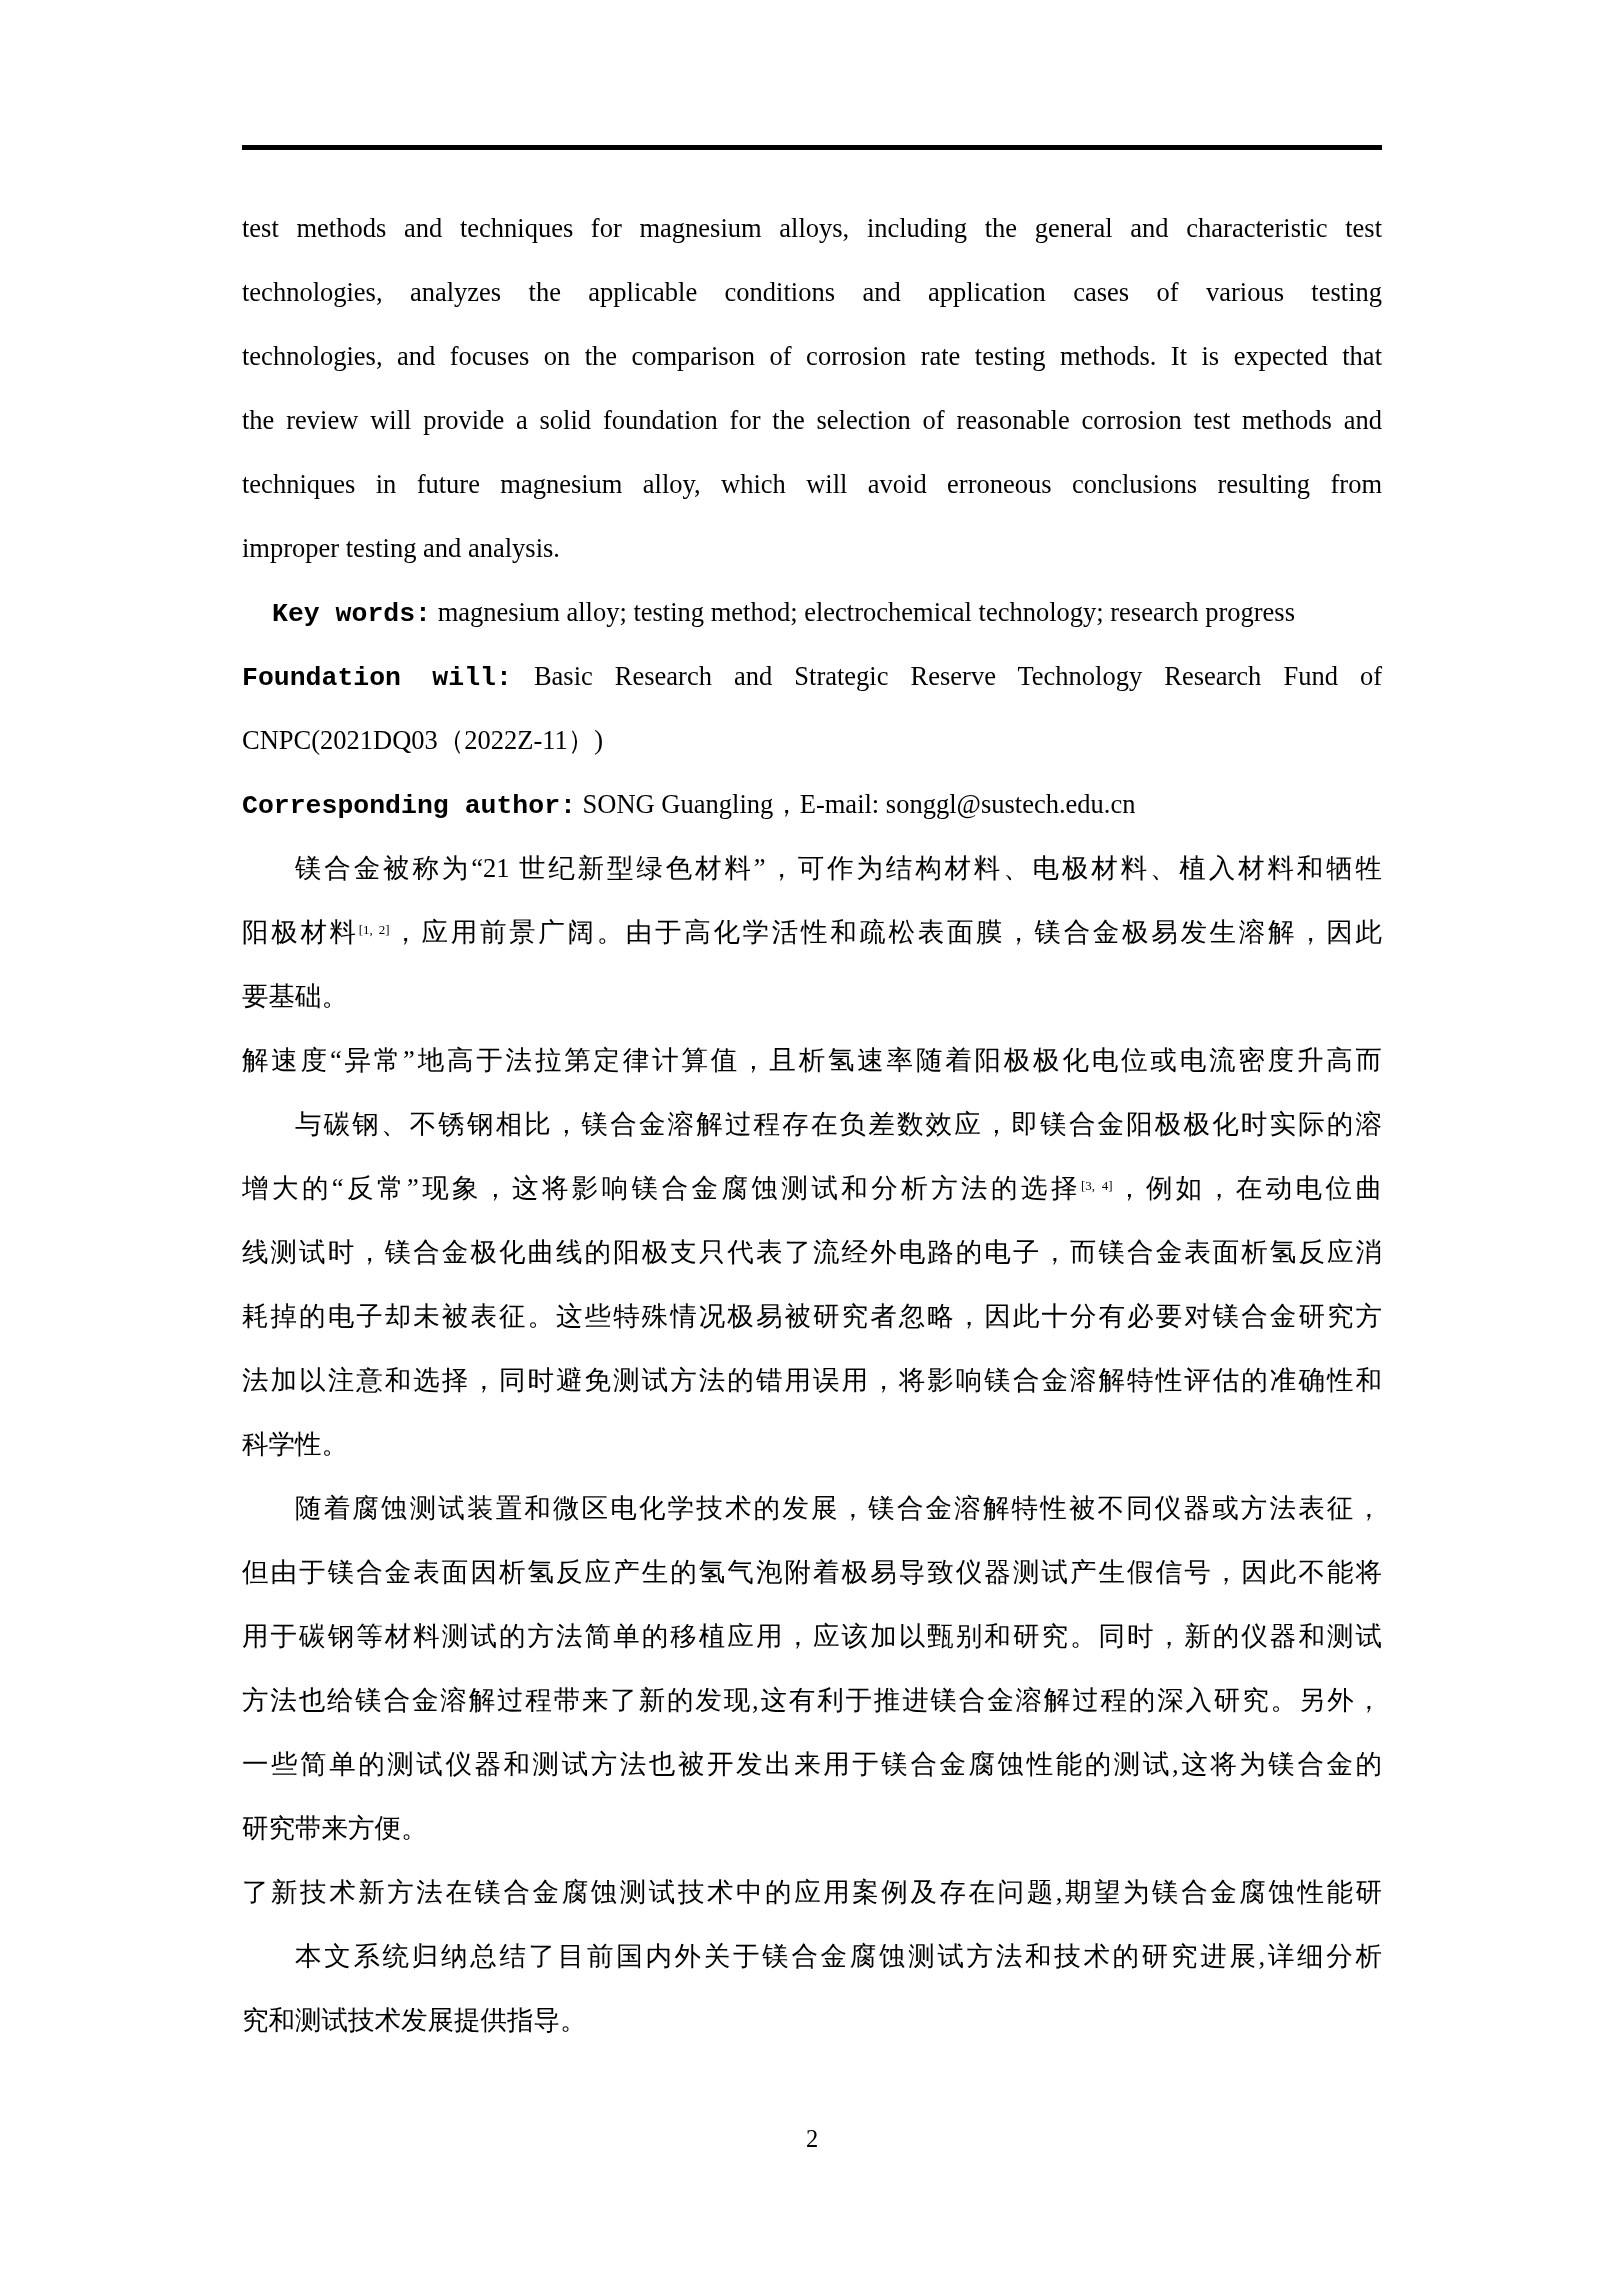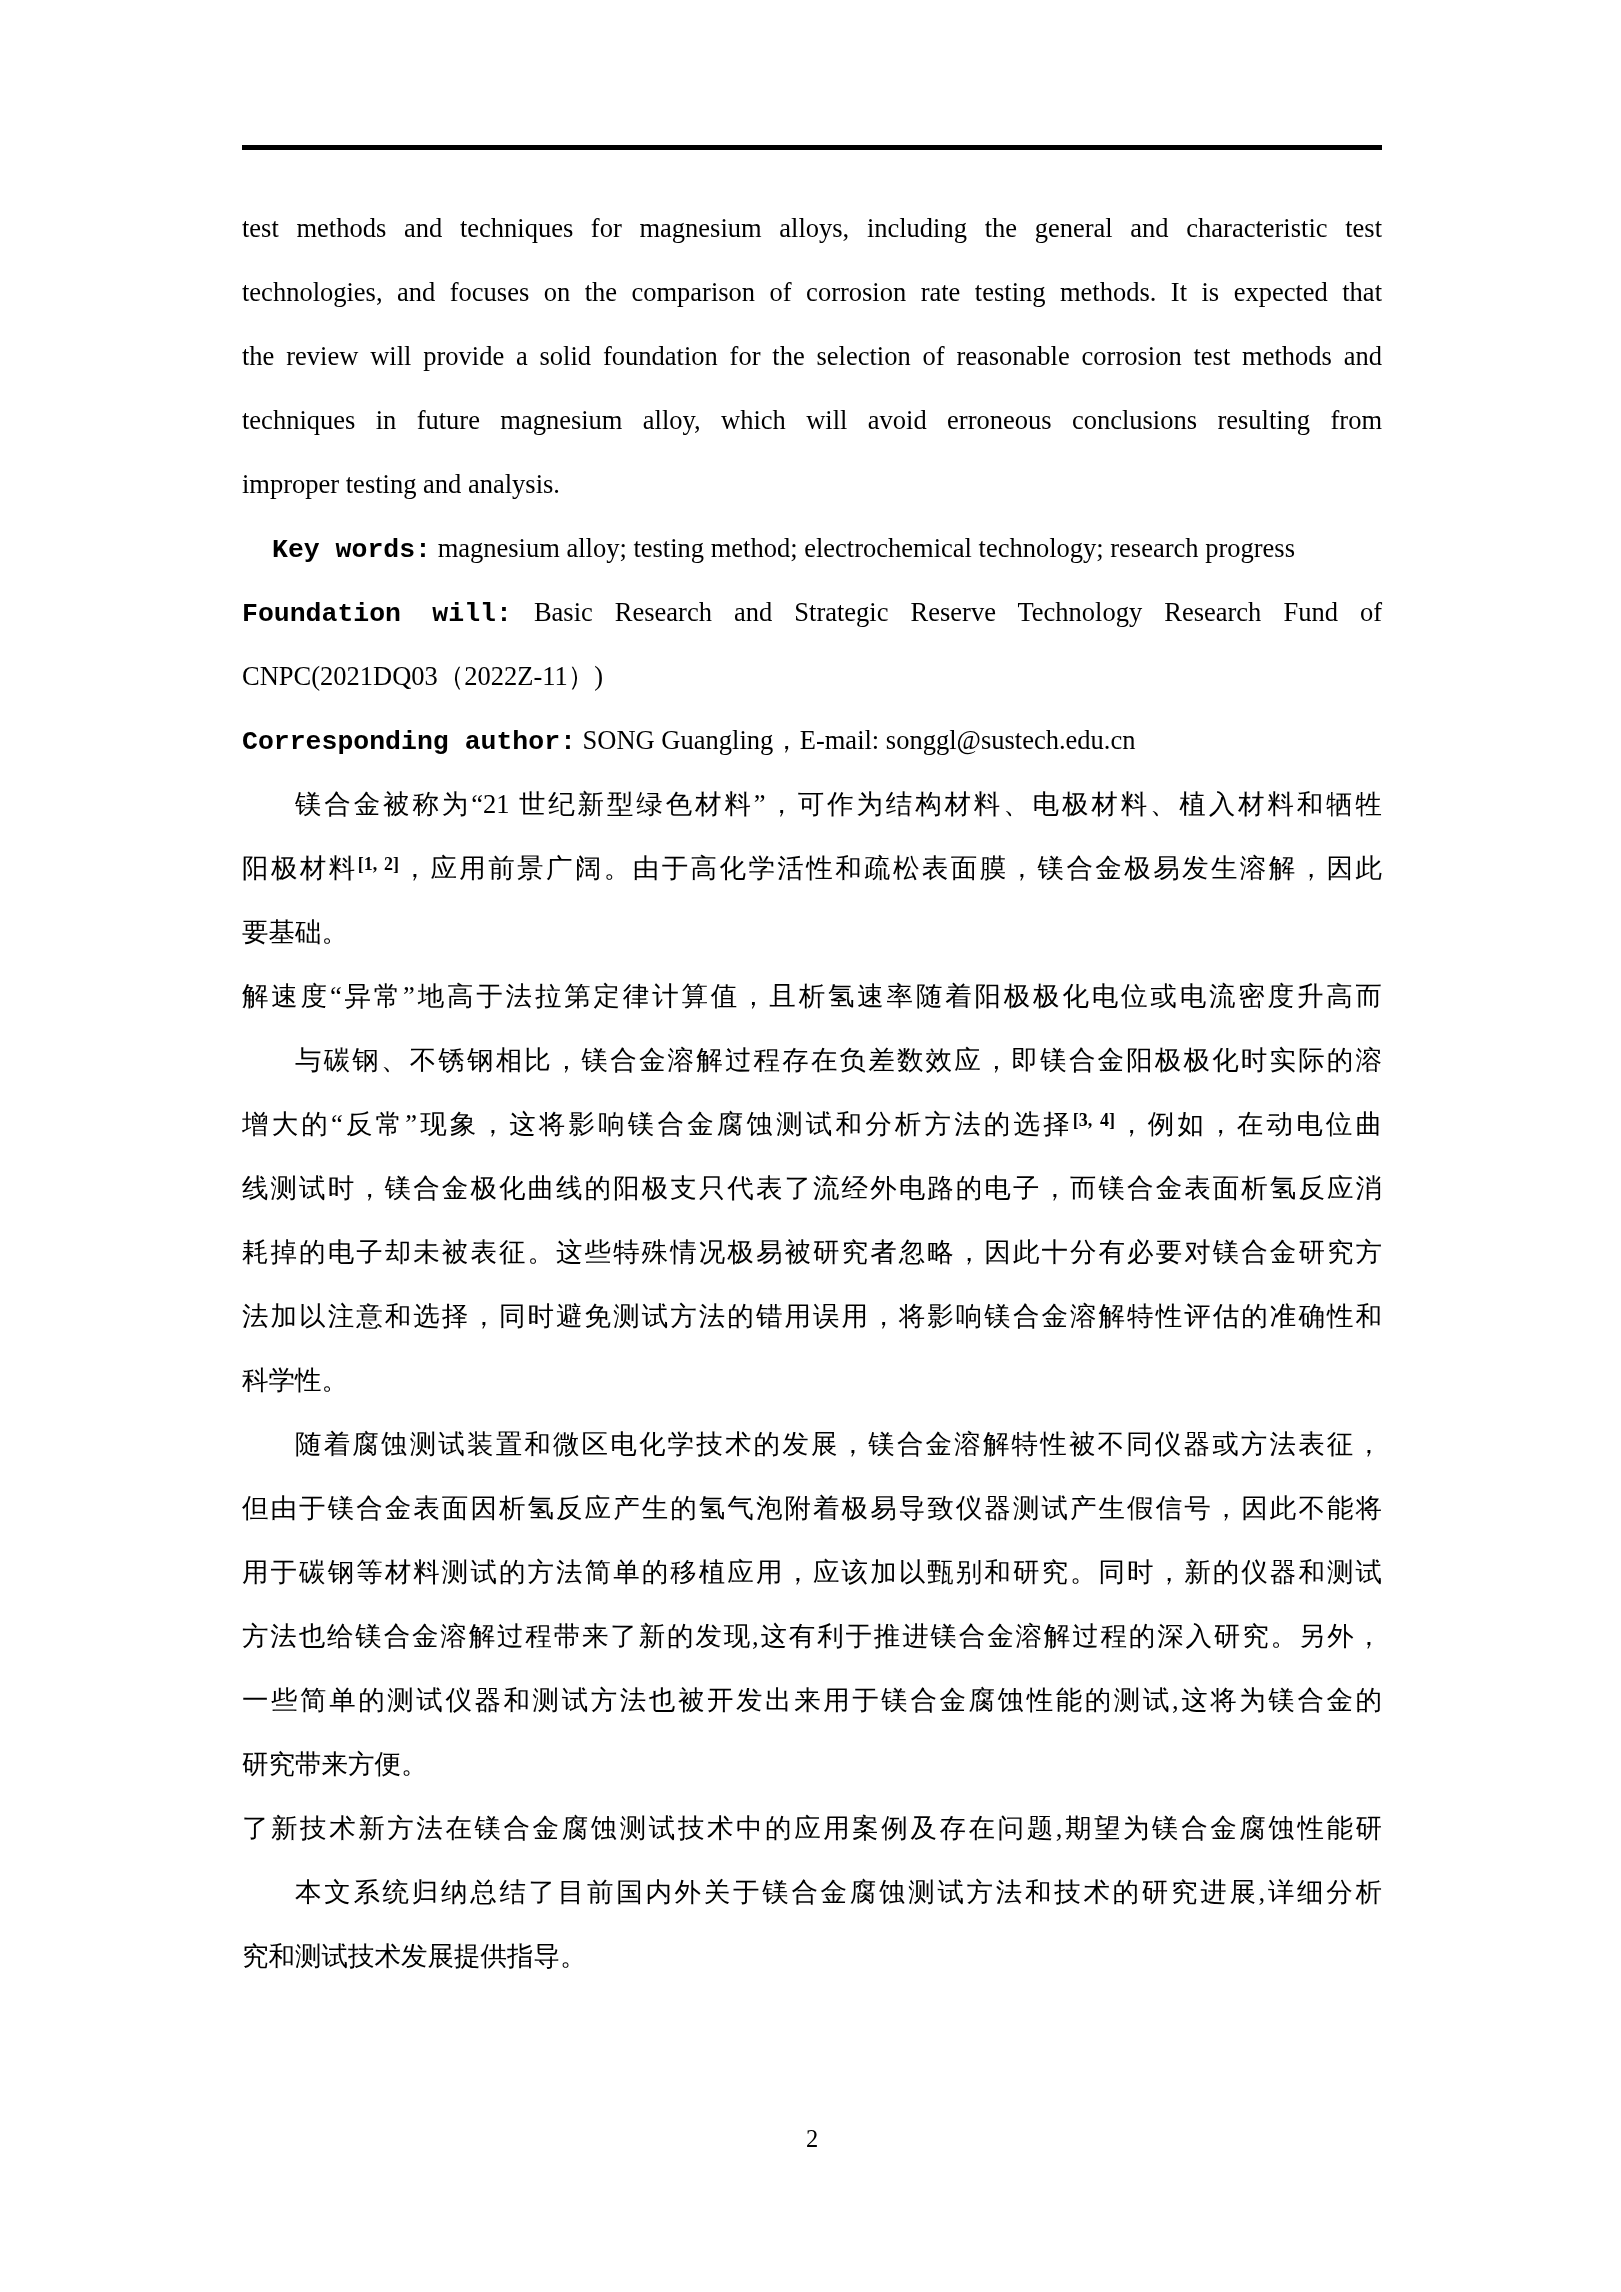--- a/index.html
+++ b/index.html
@@ -38,44 +38,44 @@
     text-align: left;
   }
   .j {
     text-align: justify;
     text-align-last: justify;
   }
   .ind2 { text-indent: 53px; }
   .ind1 { text-indent: 30px; }
   .b { font-weight: bold; font-family: Liberation Mono, monospace; }
   sup {
-    font-size: 18px;
+    font-size: 13px;
     line-height: 0;
     vertical-align: 6.9px;
-    font-weight: bold;
   }
   .pageno {
     position: absolute;
     left: 242px;
     top: 2117px;
     width: 1140px;
     text-align: center;
     font-size: 24.5px;
     line-height: 44px;
   }
 </style>
 </head>
 <body>
 
 <div class="page">
   <div class="rule"></div>
 
   <div class="content">
 
     <div class="ln j">test methods and techniques for magnesium alloys, including the general and characteristic test</div>
+    <div class="ln j">technologies, analyzes the applicable conditions and application cases of various testing</div>
     <div class="ln j">technologies, and focuses on the comparison of corrosion rate testing methods. It is expected that</div>
     <div class="ln j">the review will provide a solid foundation for the selection of reasonable corrosion test methods and</div>
     <div class="ln j">techniques in future magnesium alloy, which will avoid erroneous conclusions resulting from</div>
     <div class="ln">improper testing and analysis.</div>
 
     <div class="ln ind1"><span class="b">Key words:</span><span> magnesium alloy; testing method; electrochemical technology; research progress</span></div>
 
     <div class="ln j"><span class="b">Foundation will:</span><span> Basic Research and Strategic Reserve Technology Research Fund of</span></div>
     <div class="ln">CNPC(2021DQ03（2022Z-11）)</div>
 

